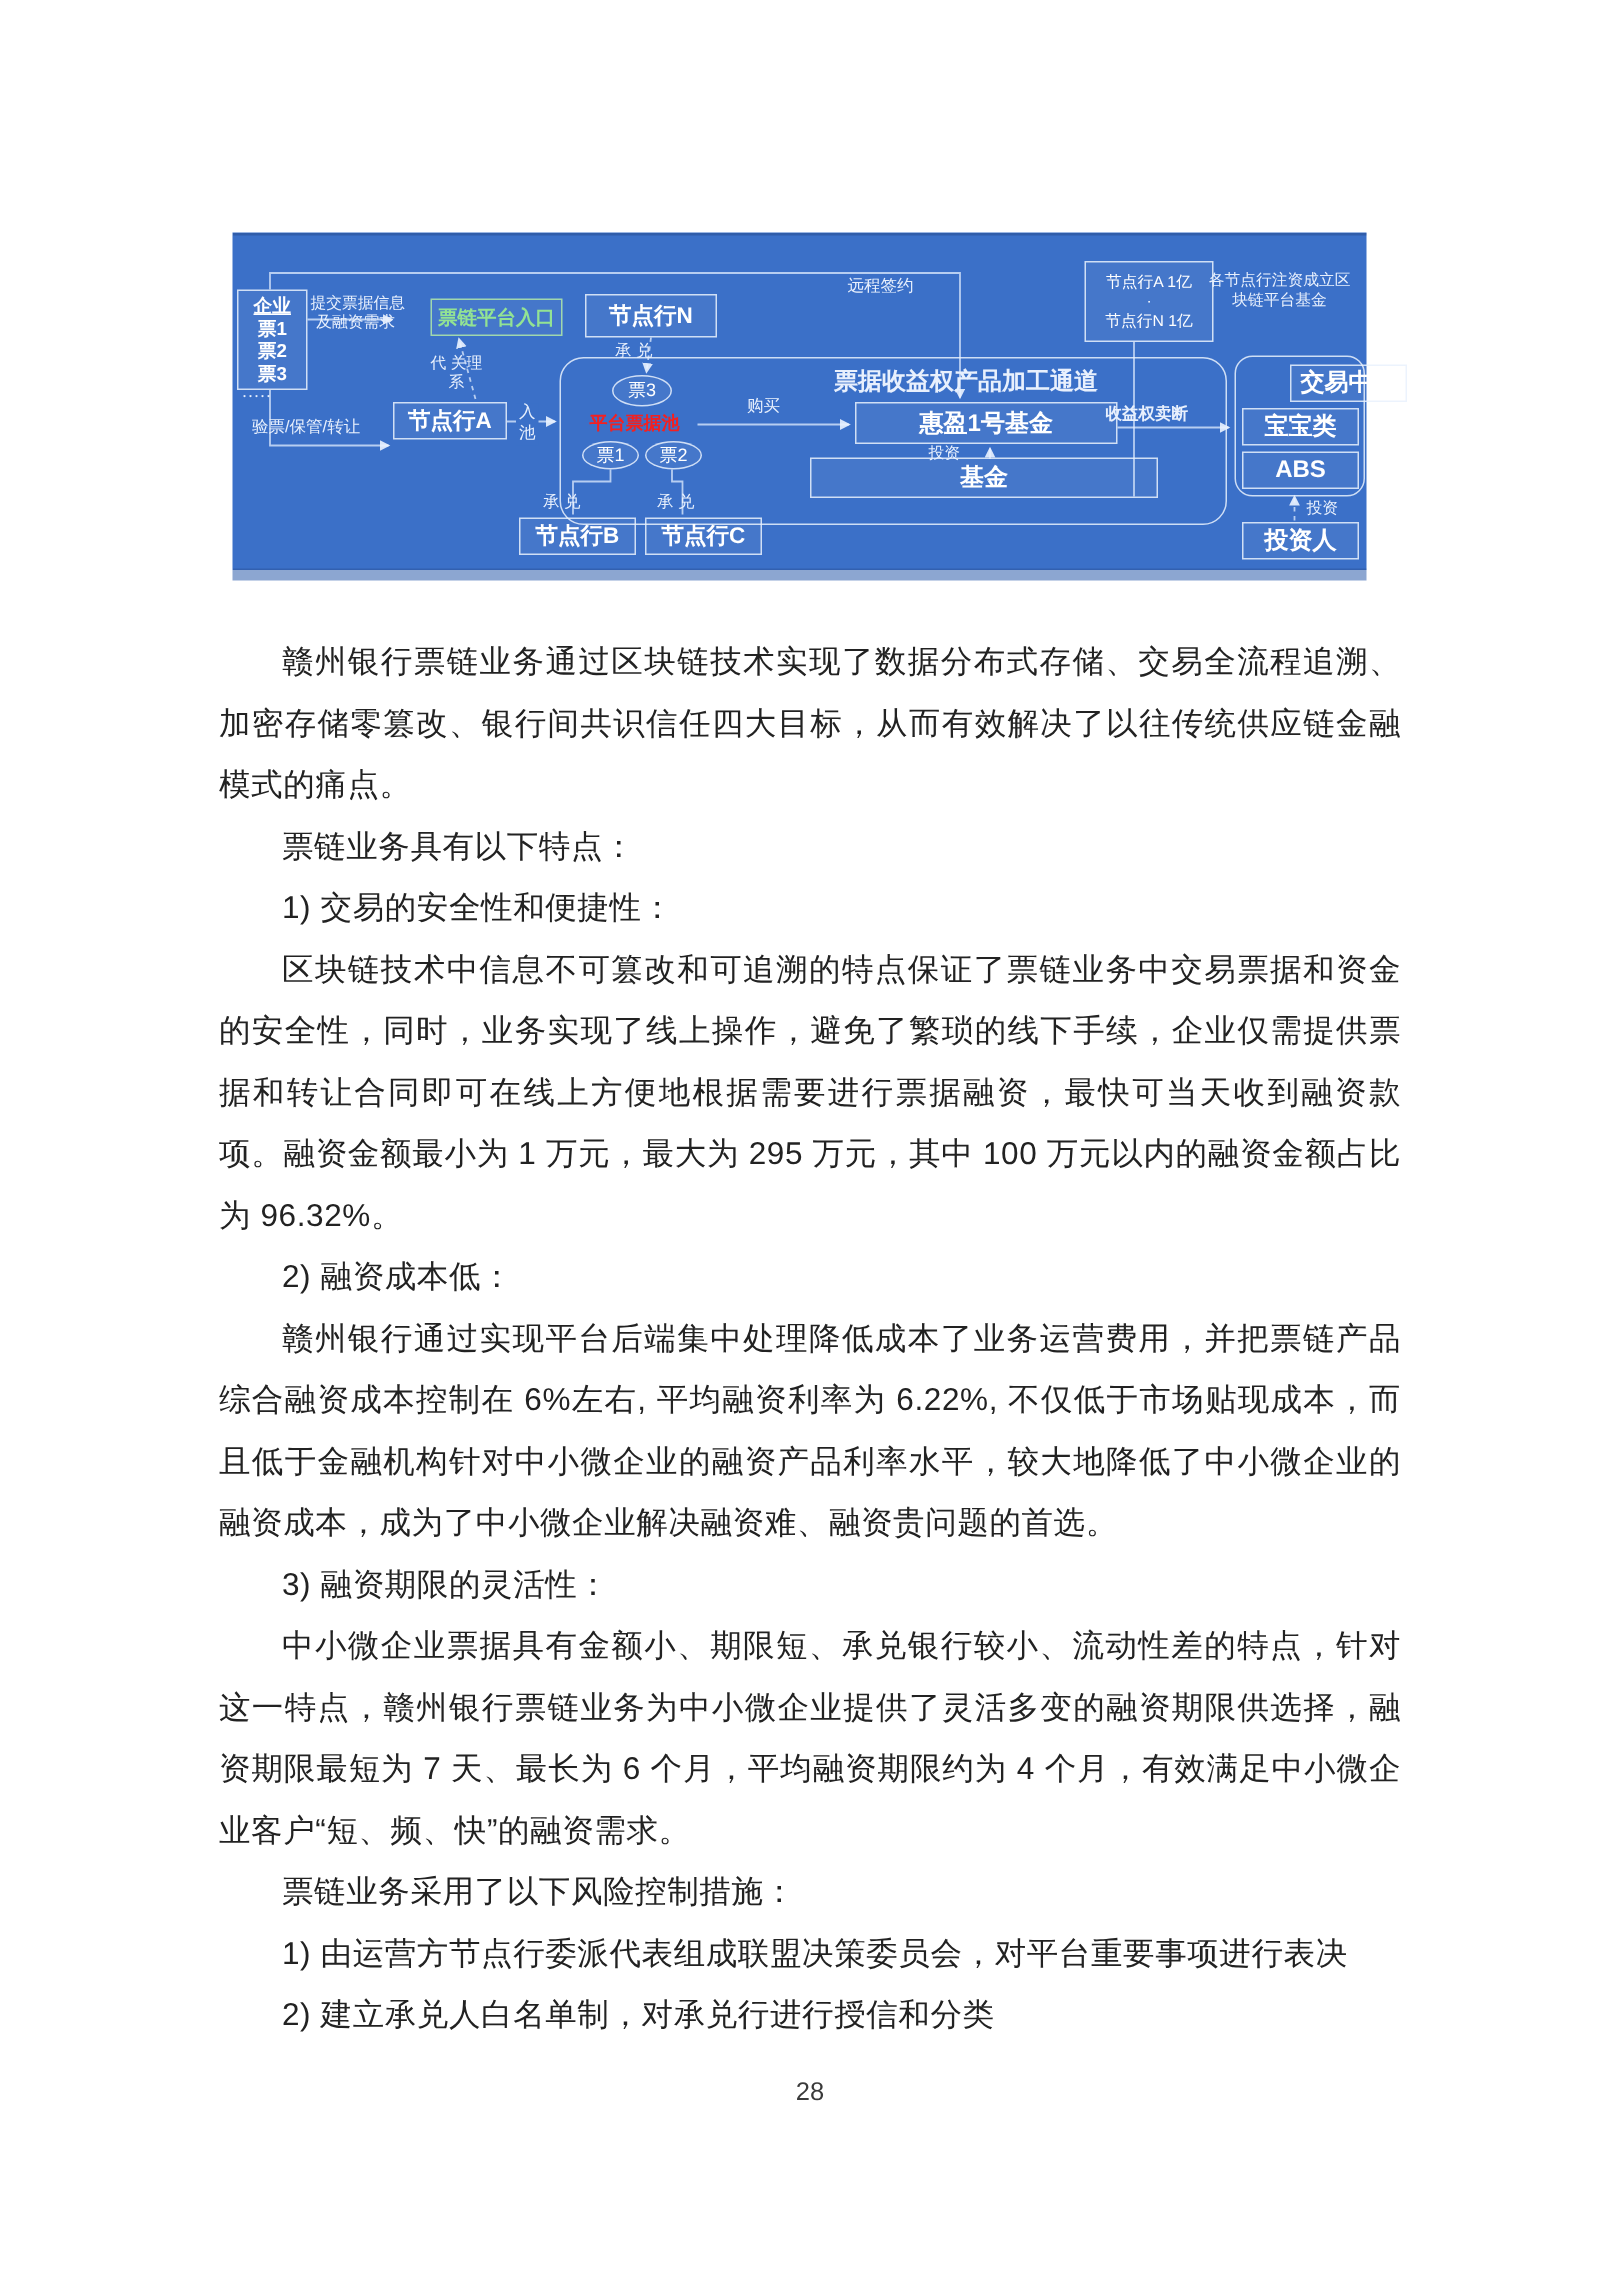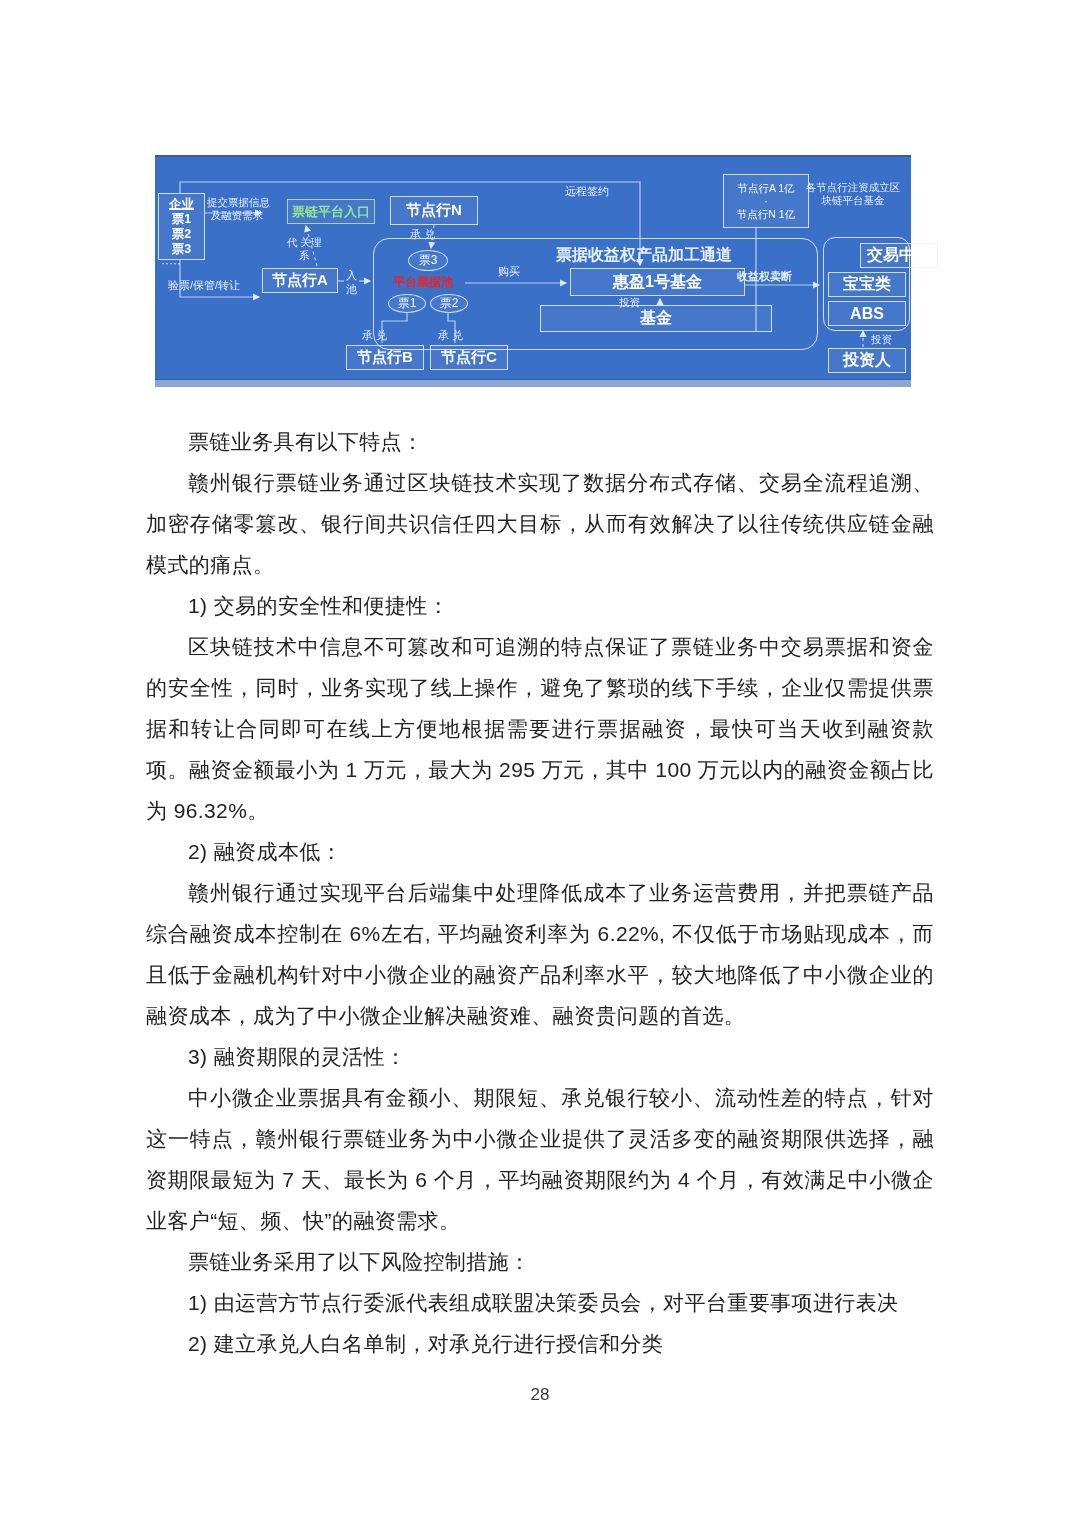--- a/index.html
+++ b/index.html
@@ -128,22 +128,22 @@
     <div class="lbl f10" style="left:716px;top:178px;">投资</div>
     <div class="bx f16" style="left:673px;top:193px;width:78px;height:25px;">投资人</div>
 
     <div class="lbl f11" style="left:207px;top:174px;">承 兑</div>
     <div class="lbl f11" style="left:283px;top:174px;">承 兑</div>
     <div class="bx f15" style="left:191px;top:190px;width:78px;height:25px;">节点行B</div>
     <div class="bx f15" style="left:275px;top:190px;width:78px;height:25px;">节点行C</div>
   </div>
 
   <div class="bodytext">
+    <p>赣州银行票链业务通过区块链技术实现了数据分布式存储、交易全流程追溯、加密存储零篡改、银行间共识信任四大目标，从而有效解决了以往传统供应链金融模式的痛点。</p>
     <p>票链业务具有以下特点：</p>
-    <p>赣州银行票链业务通过区块链技术实现了数据分布式存储、交易全流程追溯、加密存储零篡改、银行间共识信任四大目标，从而有效解决了以往传统供应链金融模式的痛点。</p>
     <p>1) 交易的安全性和便捷性：</p>
     <p>区块链技术中信息不可篡改和可追溯的特点保证了票链业务中交易票据和资金的安全性，同时，业务实现了线上操作，避免了繁琐的线下手续，企业仅需提供票据和转让合同即可在线上方便地根据需要进行票据融资，最快可当天收到融资款项。融资金额最小为 1 万元，最大为 295 万元，其中 100 万元以内的融资金额占比为 96.32%。</p>
     <p>2) 融资成本低：</p>
     <p>赣州银行通过实现平台后端集中处理降低成本了业务运营费用，并把票链产品综合融资成本控制在 6%左右, 平均融资利率为 6.22%, 不仅低于市场贴现成本，而且低于金融机构针对中小微企业的融资产品利率水平，较大地降低了中小微企业的融资成本，成为了中小微企业解决融资难、融资贵问题的首选。</p>
     <p>3) 融资期限的灵活性：</p>
     <p>中小微企业票据具有金额小、期限短、承兑银行较小、流动性差的特点，针对这一特点，赣州银行票链业务为中小微企业提供了灵活多变的融资期限供选择，融资期限最短为 7 天、最长为 6 个月，平均融资期限约为 4 个月，有效满足中小微企业客户“短、频、快”的融资需求。</p>
     <p>票链业务采用了以下风险控制措施：</p>
     <p>1) 由运营方节点行委派代表组成联盟决策委员会，对平台重要事项进行表决</p>
     <p>2) 建立承兑人白名单制，对承兑行进行授信和分类</p>
   </div>

